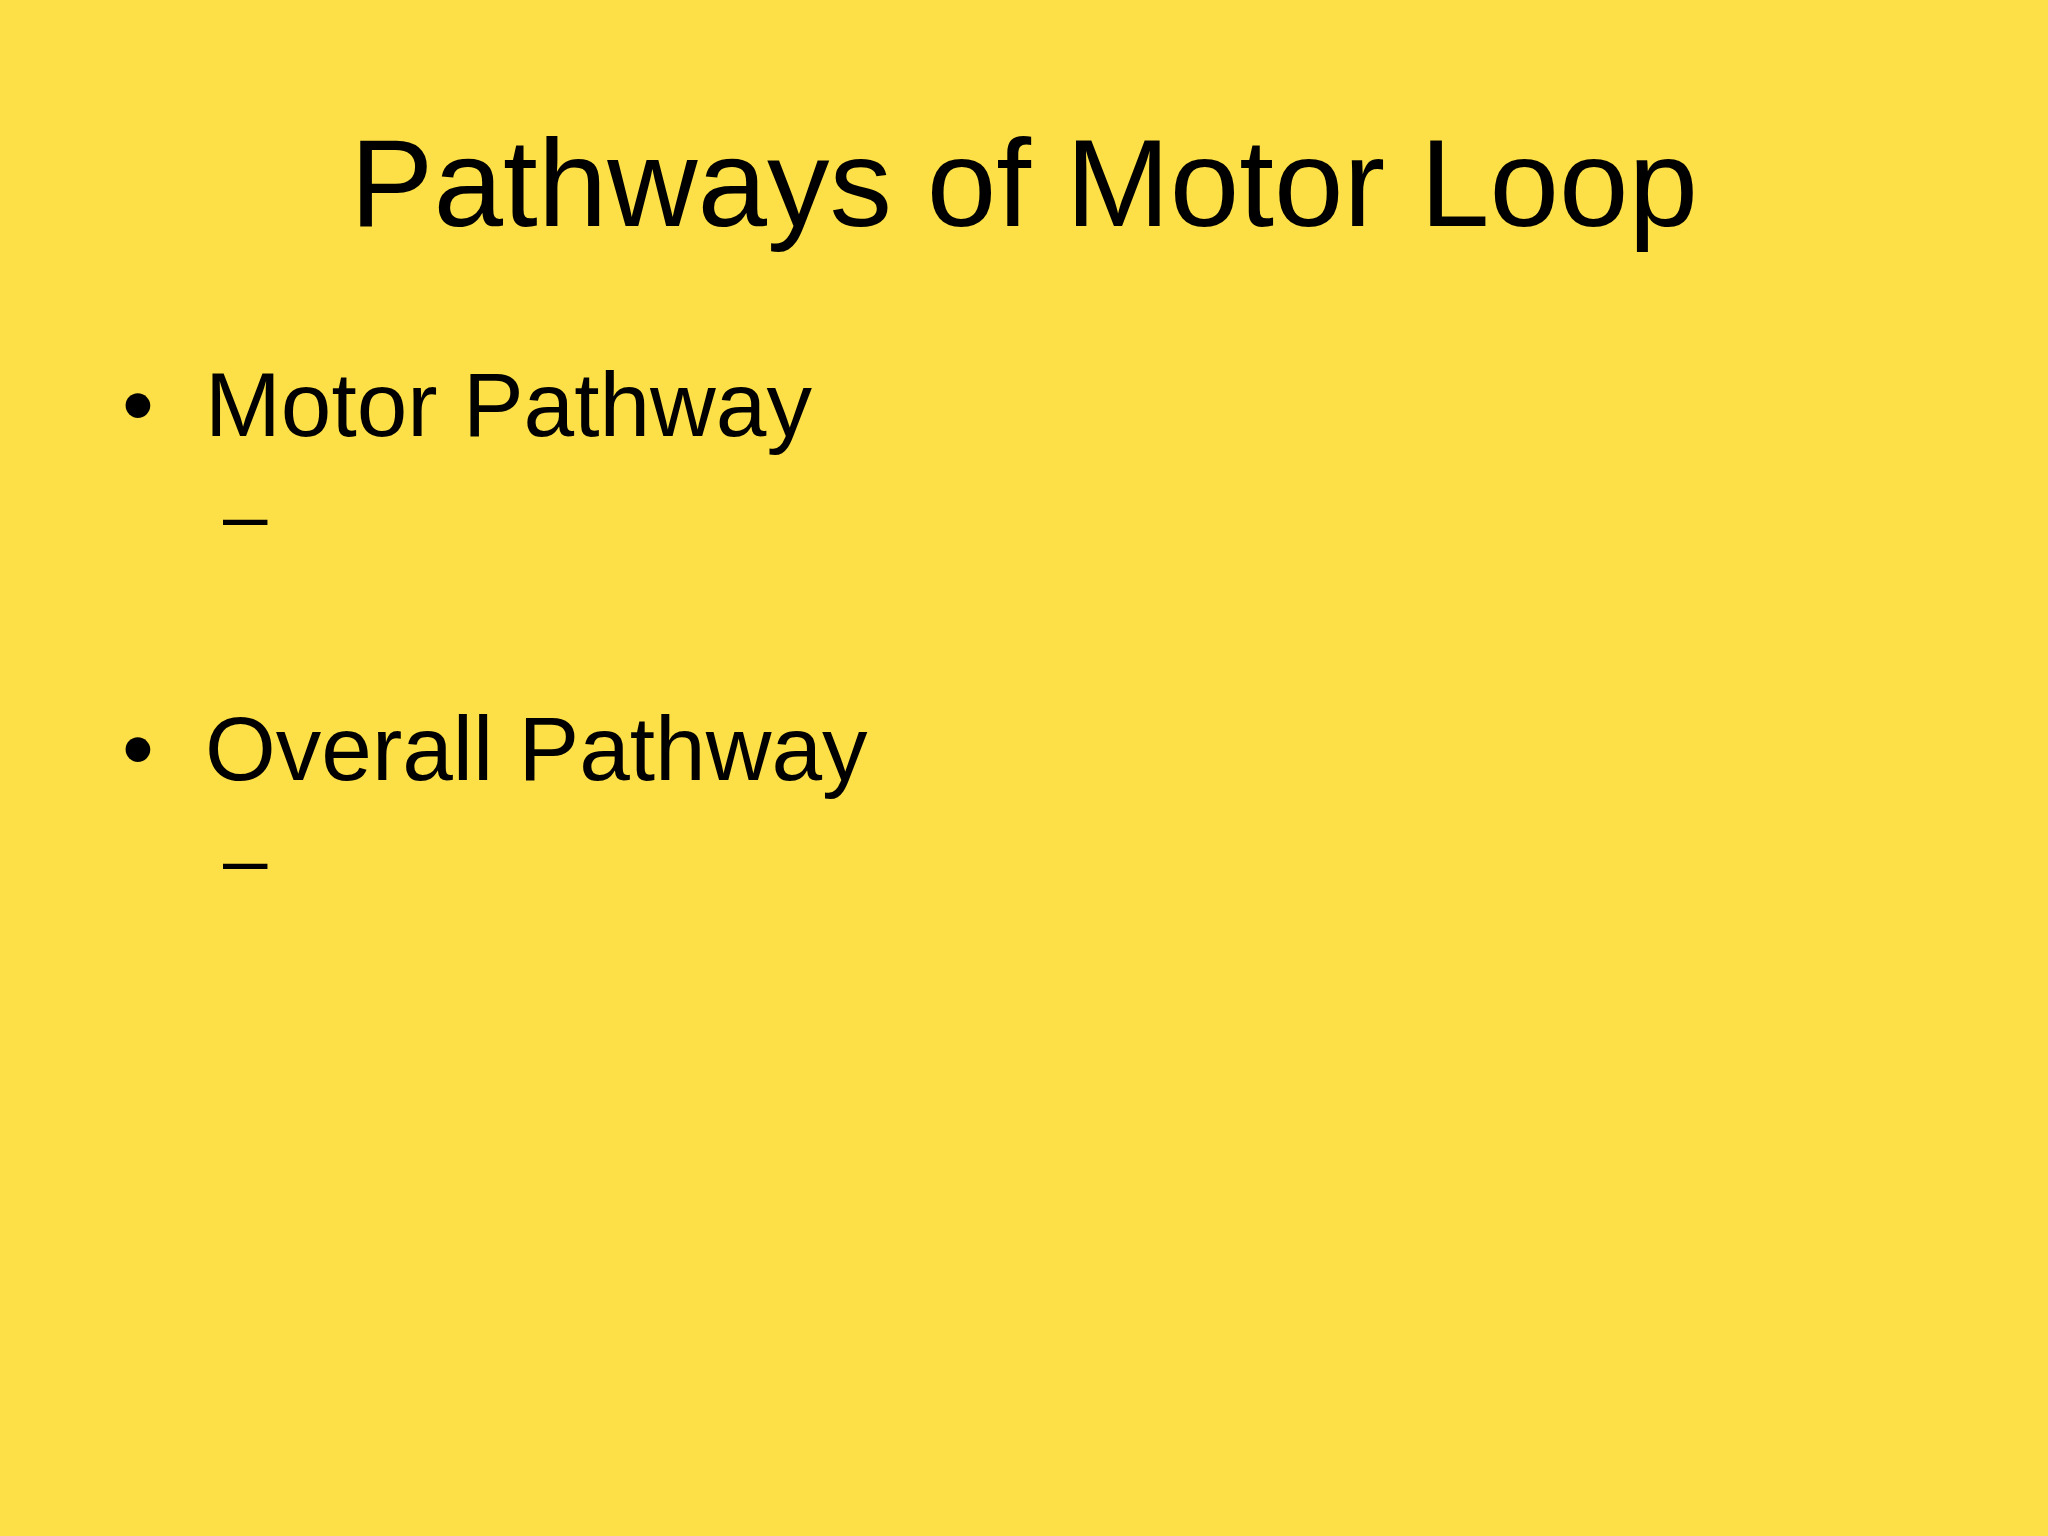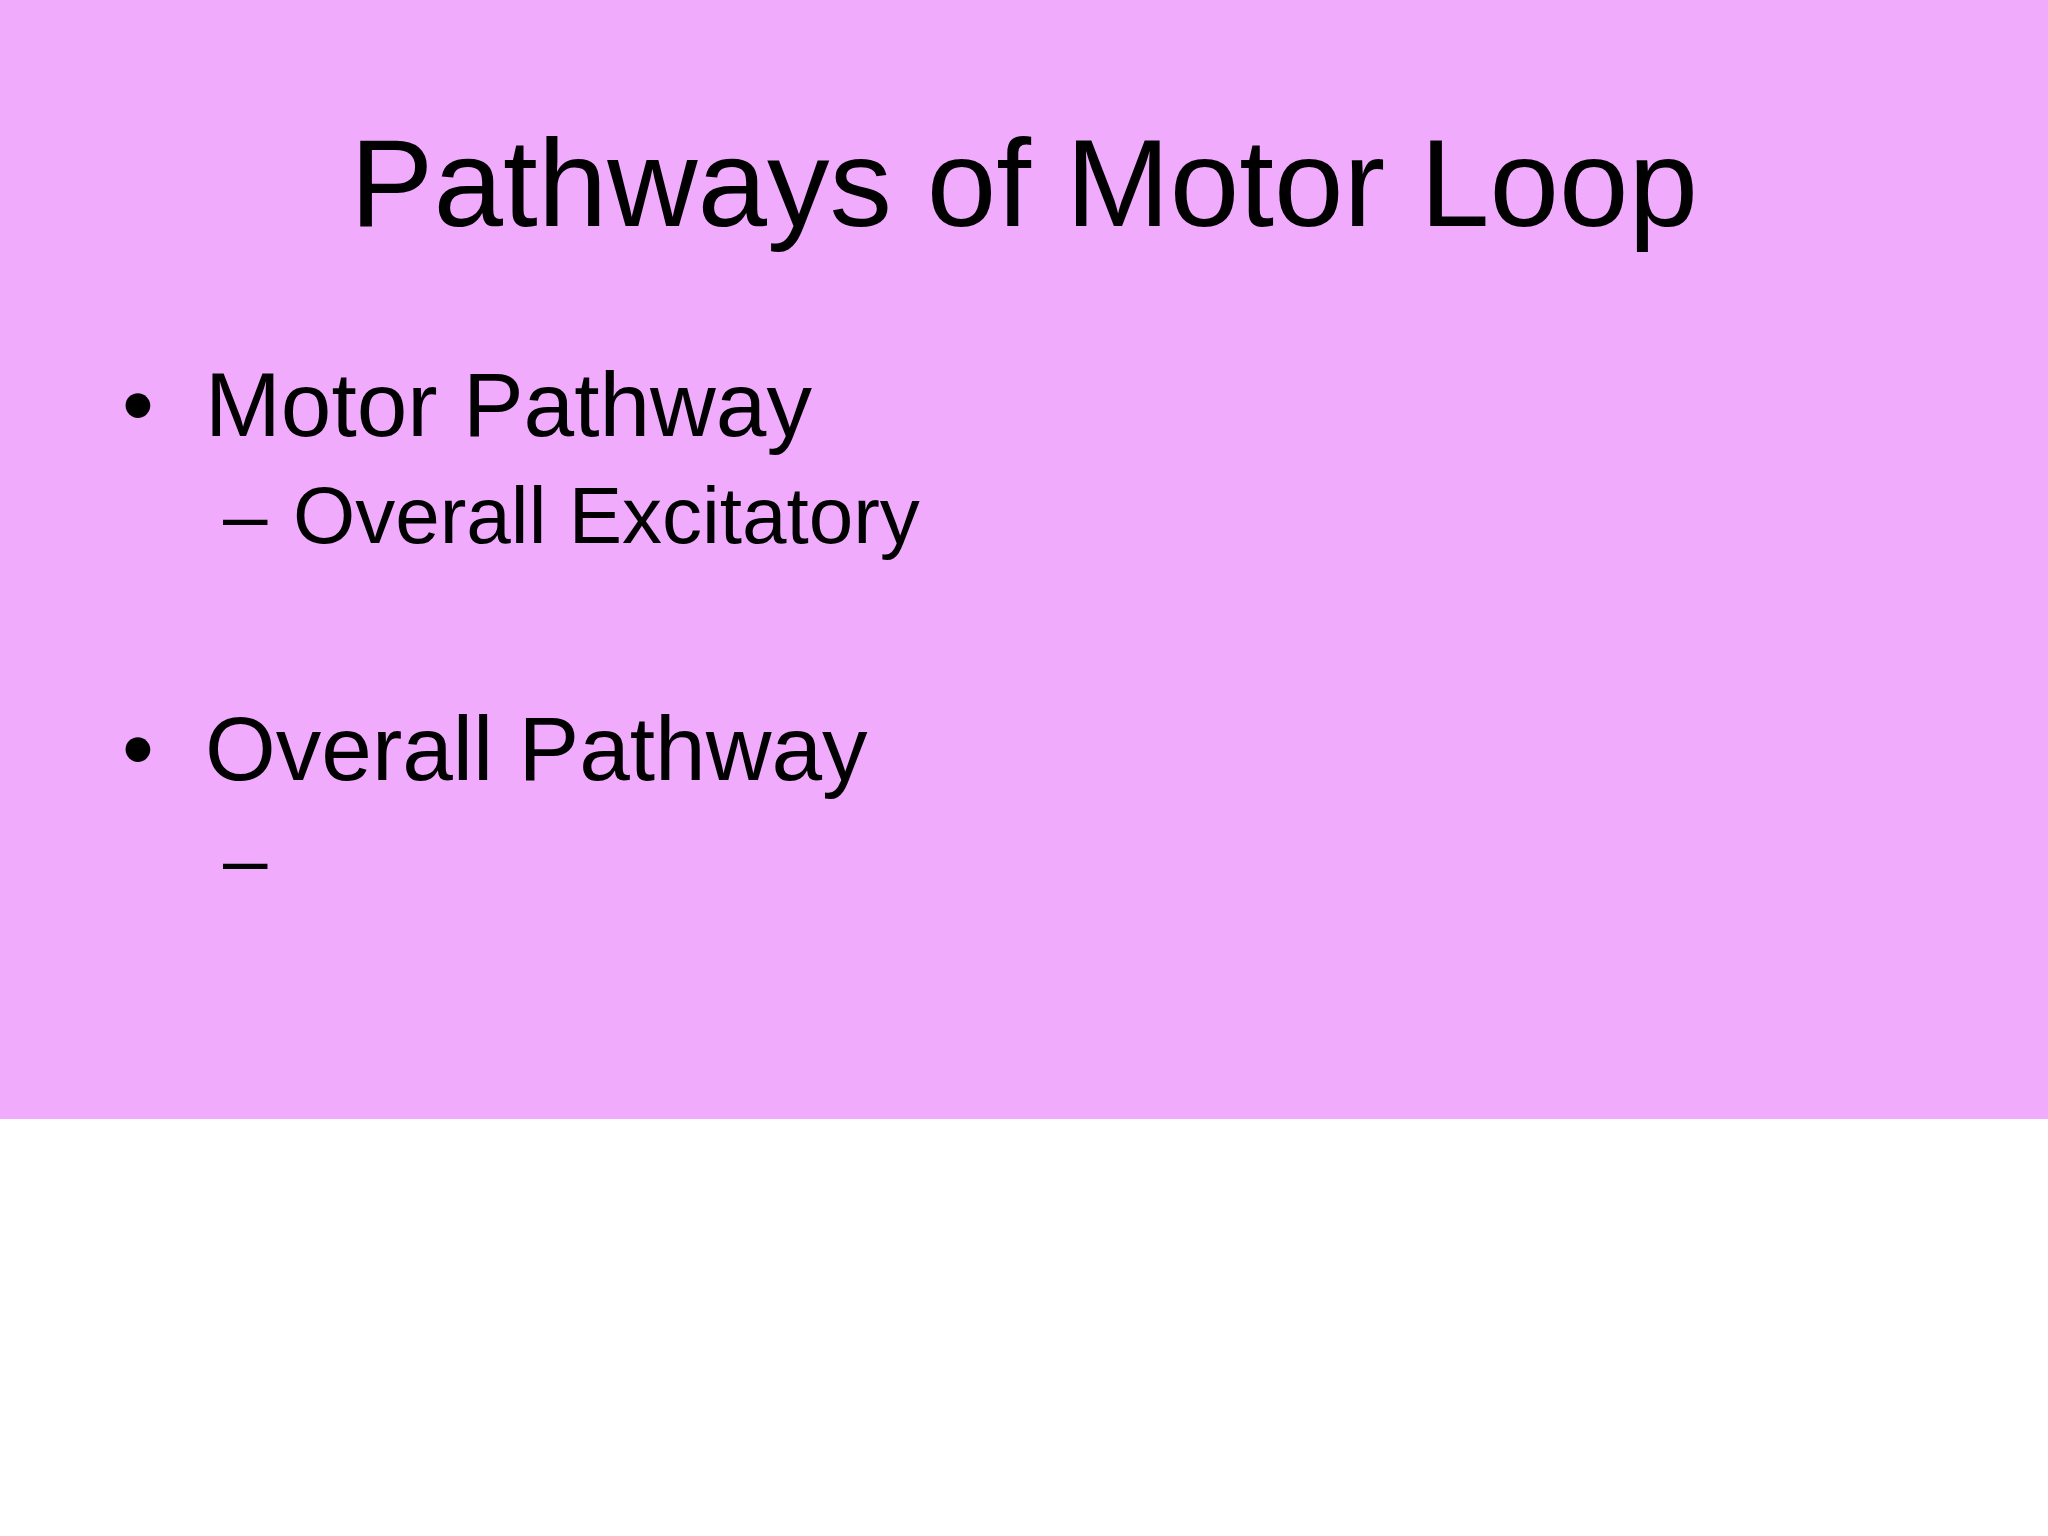--- a/index.html
+++ b/index.html
@@ -9,22 +9,22 @@
   body {
     width: 2048px;
     height: 1536px;
     background: #ffffff;
     font-family: "Liberation Sans", sans-serif;
     color: #000000;
   }
   .slide {
     position: relative;
     width: 2048px;
-    height: 1119px;
-    background: #f0abfc;
+    height: 1536px;
+    background: #fde047;
     overflow: hidden;
   }
   .slide-title {
     position: absolute;
     top: 108px;
     left: 0;
     width: 2048px;
     text-align: center;
     font-size: 125px;
     line-height: 1.2;
@@ -73,21 +73,20 @@
 
   <div class="slide-title">Pathways of Motor Loop</div>
 
   <div class="bullet-line b1">
     <span class="bullet-marker">•</span>
     <span>Motor Pathway</span>
   </div>
 
   <div class="sub-line s1">
     <span class="dash-marker">–</span>
-    <span>Overall Excitatory</span>
   </div>
 
   <div class="bullet-line b2">
     <span class="bullet-marker">•</span>
     <span>Overall Pathway</span>
   </div>
 
   <div class="sub-line s2">
     <span class="dash-marker">–</span>
   </div>

